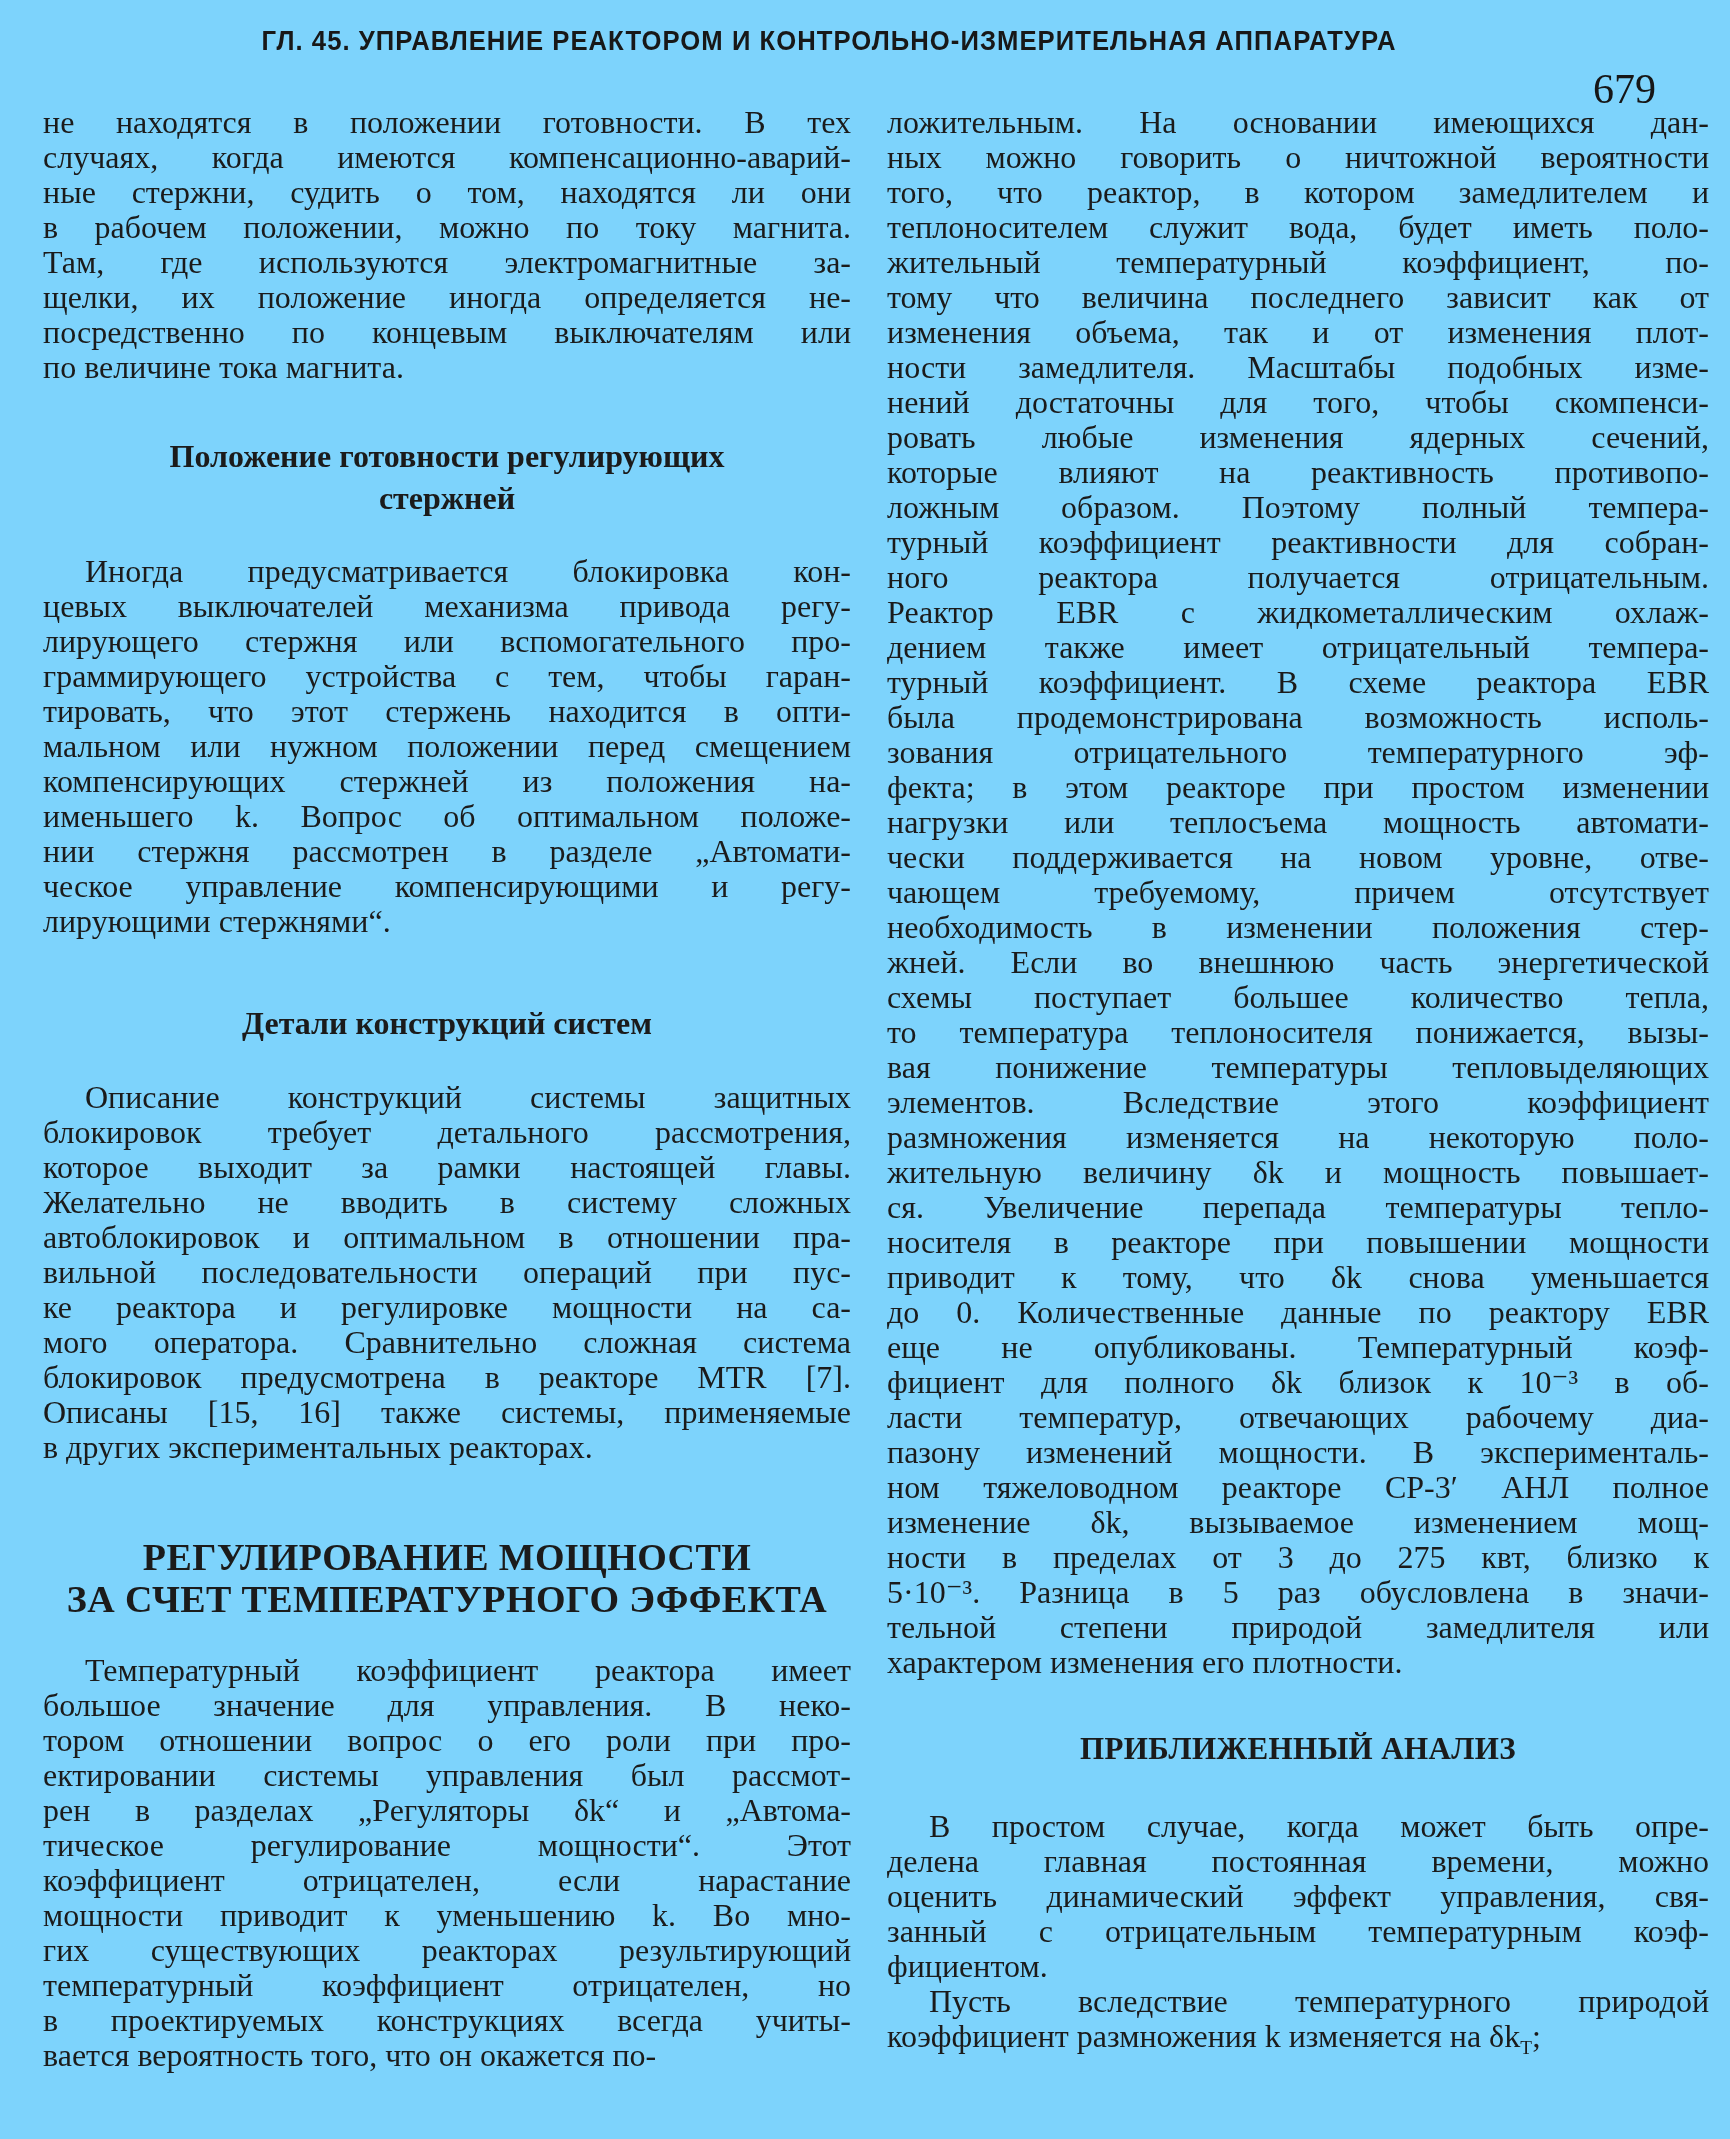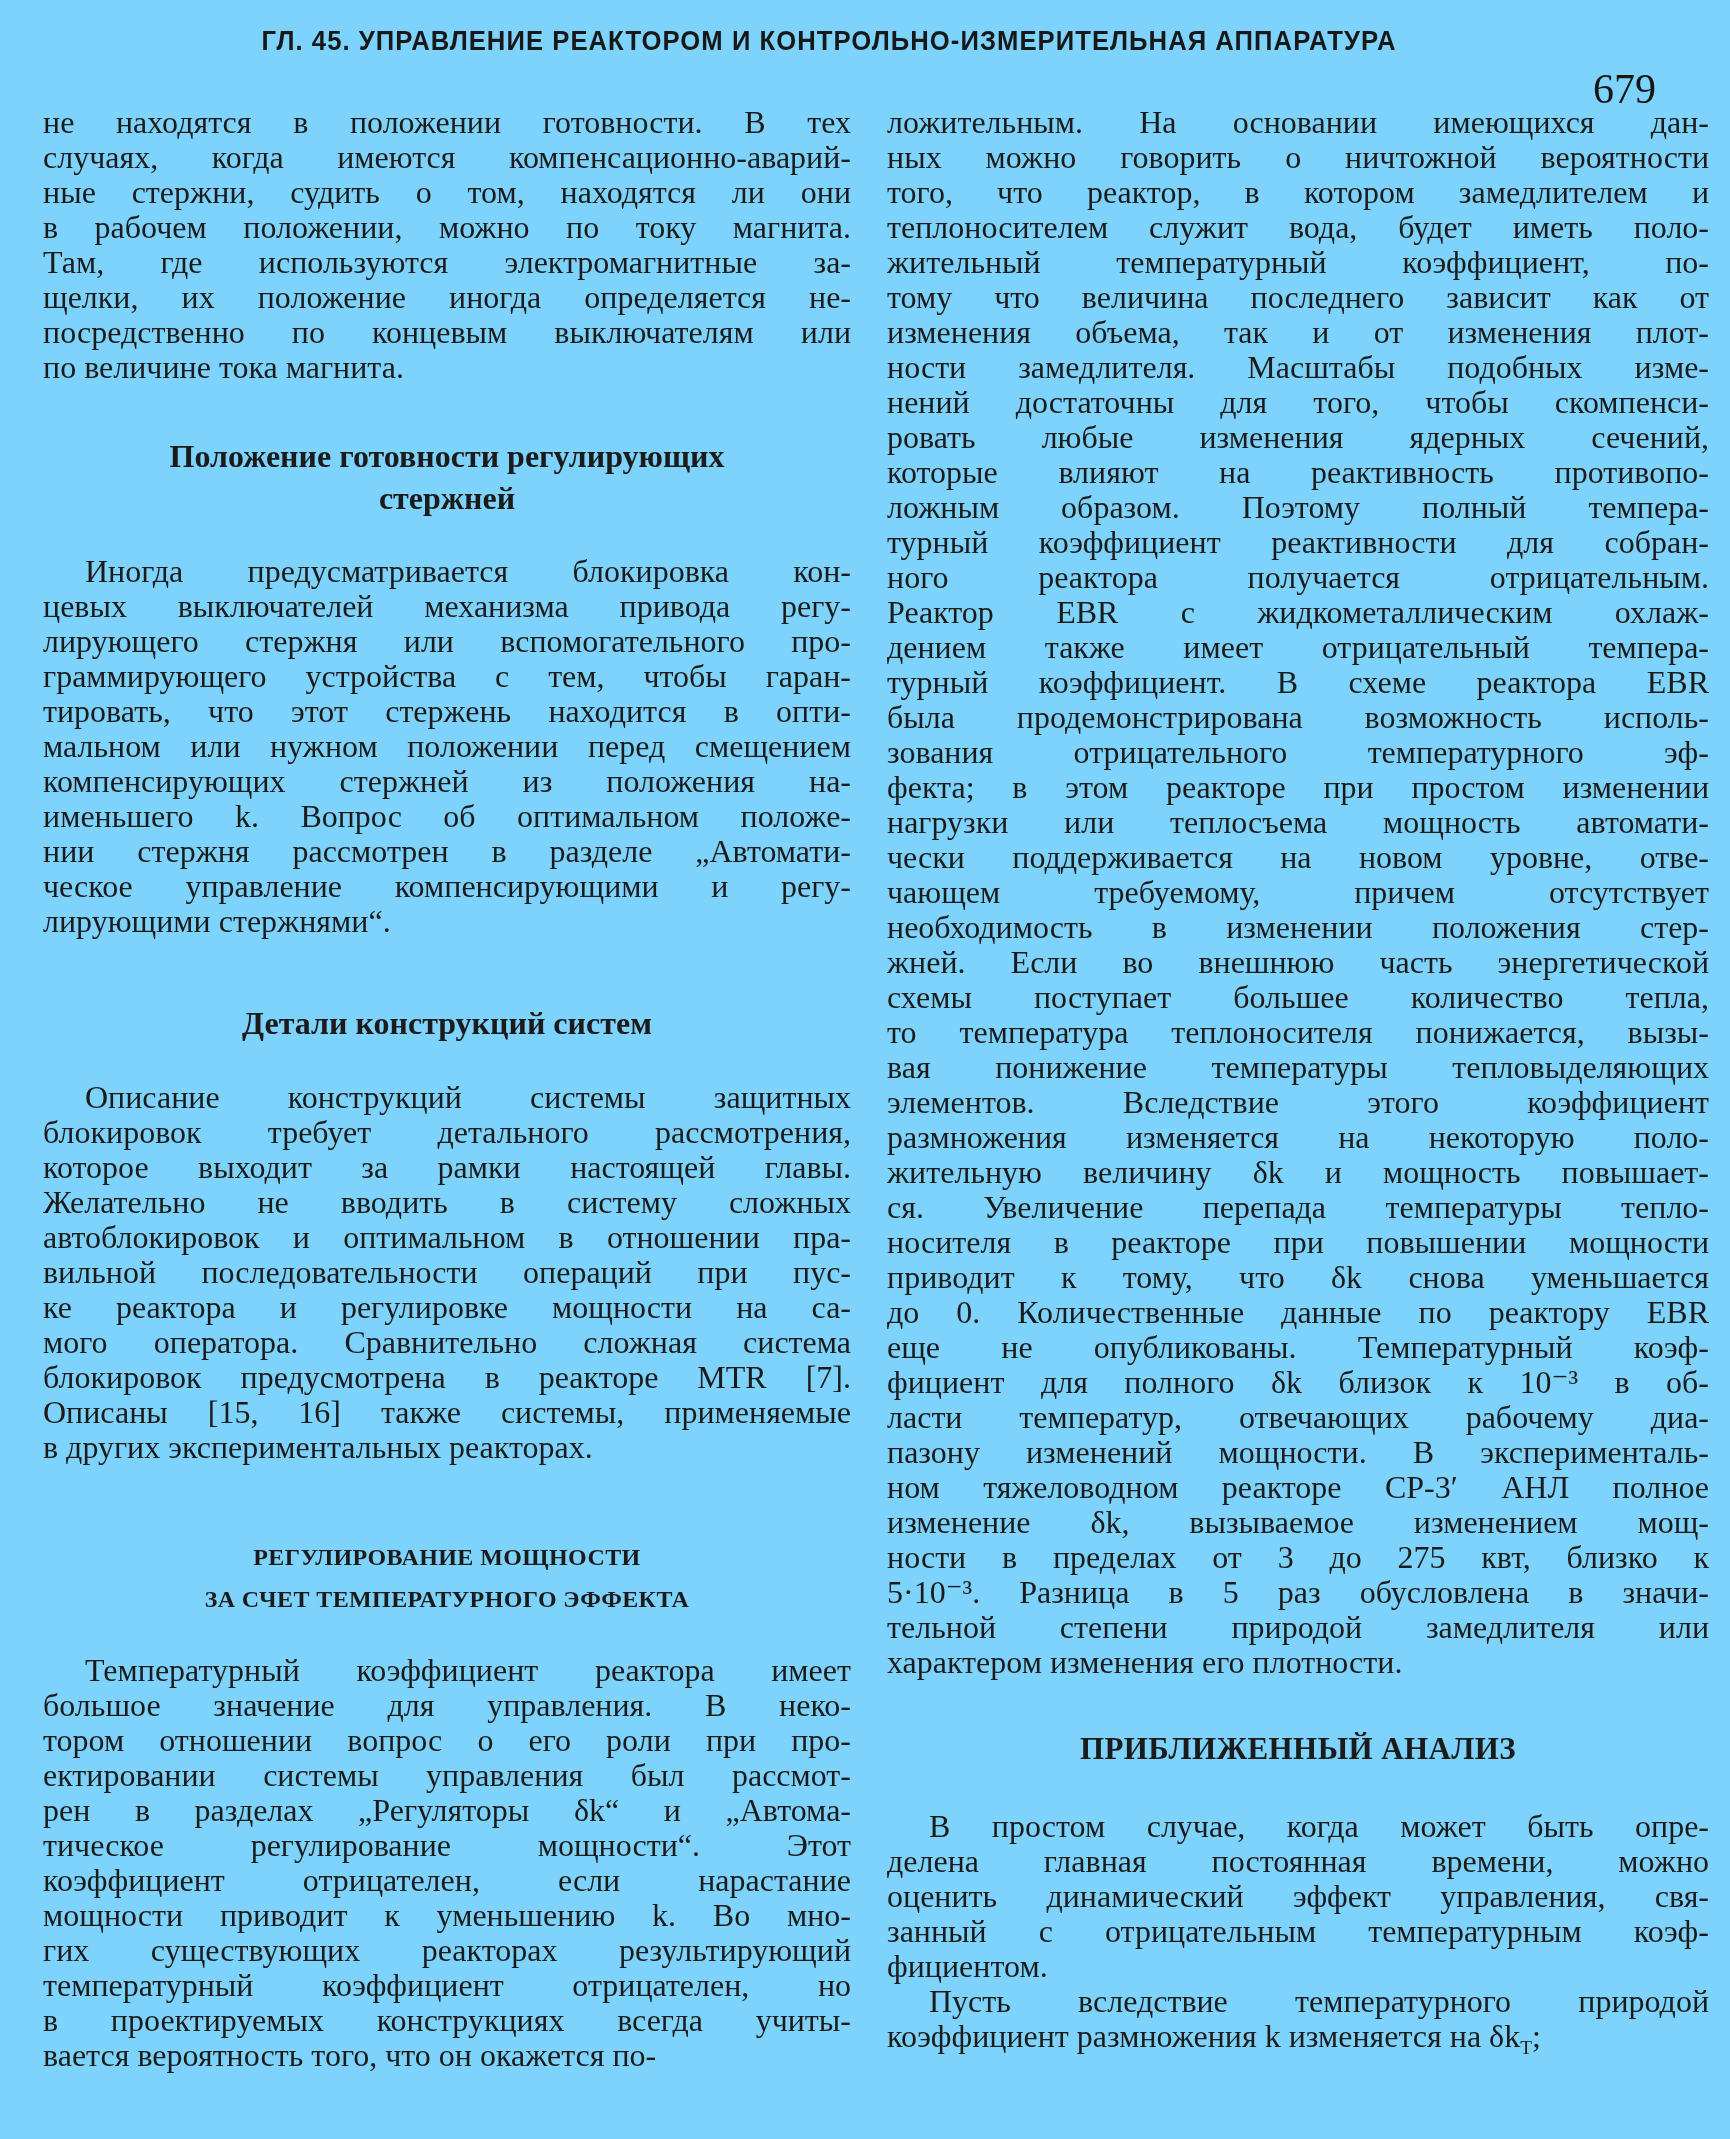--- a/index.html
+++ b/index.html
@@ -47,21 +47,21 @@
   .tl { text-align: justify; text-align-last: justify; min-height: 35px; }
   .tl:last-child { text-align-last: left; }
   .para.indent .tl:first-child { text-indent: 42px; }
 
   .heading {
     font-weight: 700;
     text-align: center;
     white-space: pre-line;
   }
   .h-sub { font-size: 32px; line-height: 42px; }
-  .h-caps { font-size: 24px; line-height: 42px; letter-spacing: 0.4px; }
+  .h-caps { font-size: 38px; line-height: 42px; letter-spacing: 0.4px; }
   .h-readiness { margin: 50px 0 35px; }
   .h-details   { margin: 63px 0 36px; }
   .h-power     { margin: 71px 0 33px; }
   .h-analysis  { margin: 48px 0 39px; font-size: 31px; }
   sub { font-size: 0.6em; line-height: 0; }
 </style>
 </head>
 <body>
 
 <div class="page">

